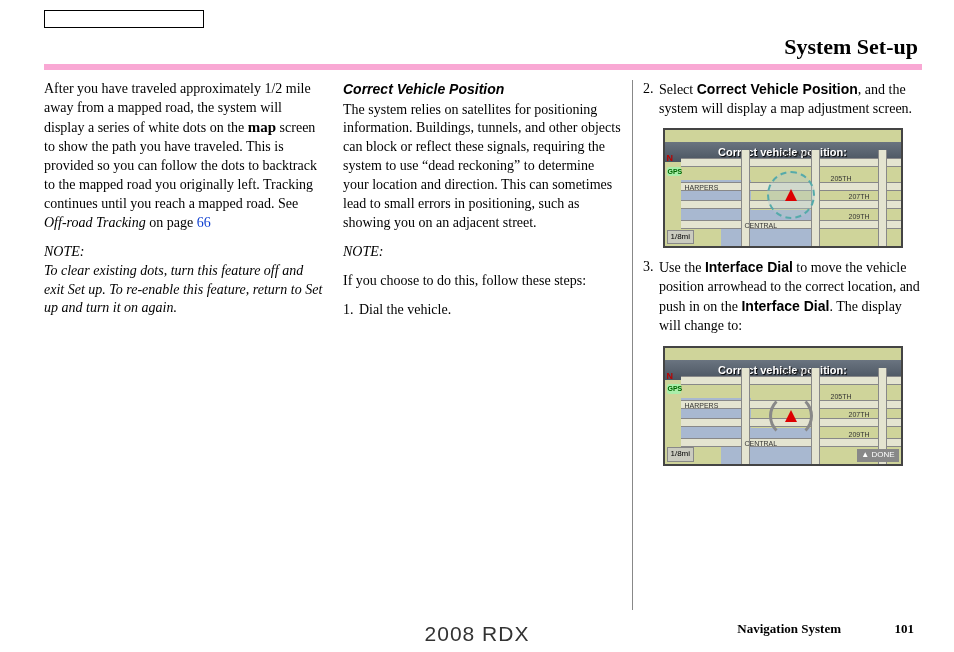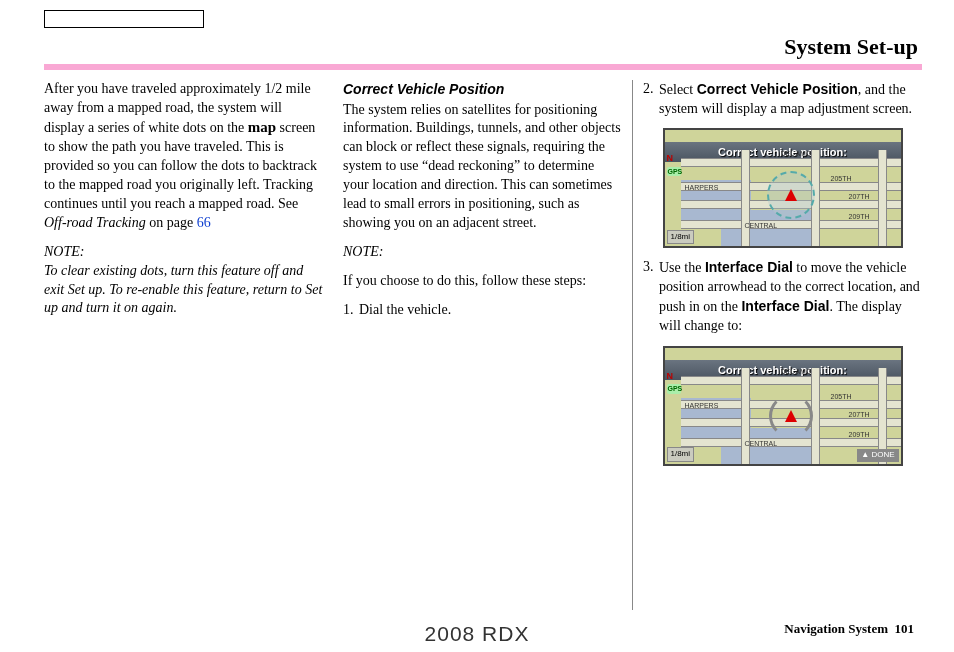--- a/index.html
+++ b/index.html
@@ -277,15 +277,15 @@
     </div>
 
   </div>
 </div>
 
 <div class="footer">
   <span></span>
   <span class="footer-center">2008  RDX</span>
   <span class="footer-right">
     <span style="font-weight:bold;">Navigation System</span>
-    &nbsp;<span style="font-weight:bold;">101</span>
+    &nbsp;<span style="font-weight:bold;margin-left:47px;">101</span>
   </span>
 </div>
 
 </body></html>

